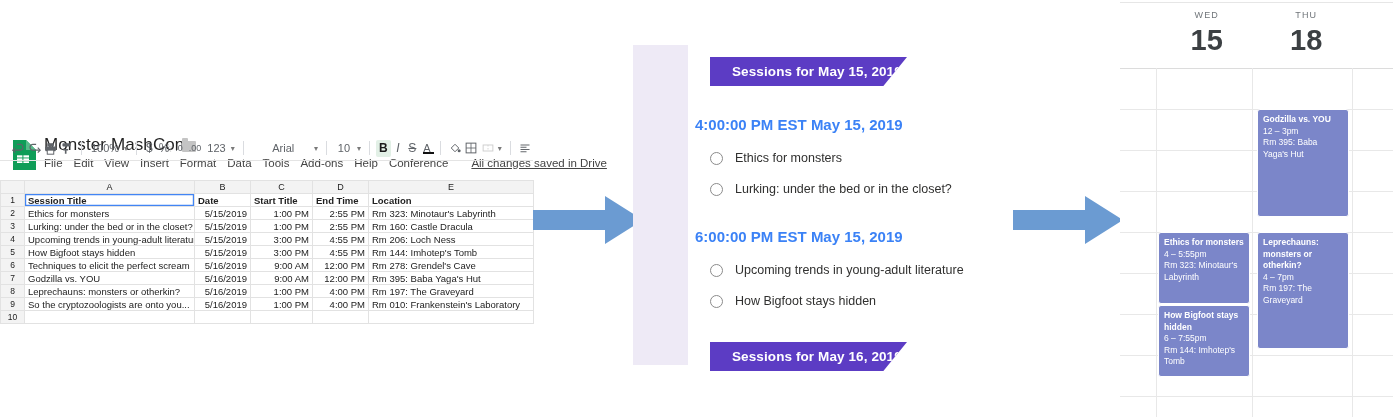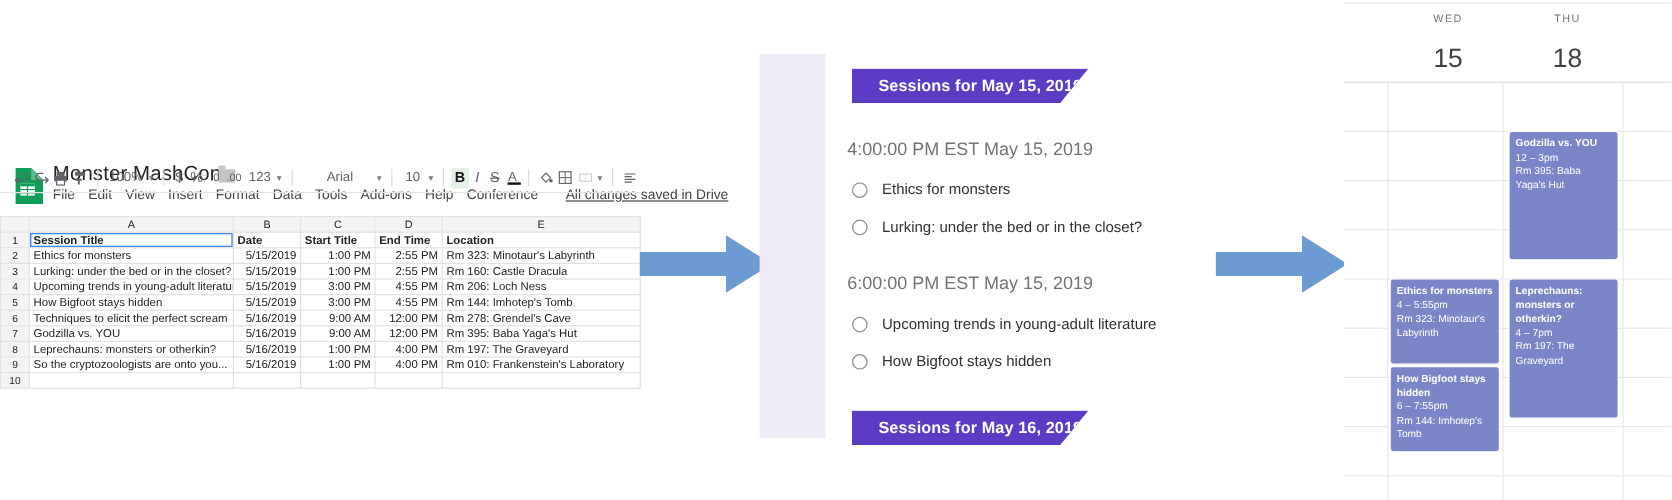--- a/index.html
+++ b/index.html
@@ -107,35 +107,35 @@
     position: relative; height: 29px; background: #5c3cc4;
     display: flex; align-items: center;
     padding-left: 22px;
     margin-left: 22px;
     width: 197px;
     clip-path: polygon(0 0, 100% 0, 88% 100%, 0 100%);
   }
   .banner-text { color: #fff; font-size: 13.5px; font-weight: bold; letter-spacing: .1px; white-space: nowrap; }
 
   .time-head {
-    font-size: 15px; font-weight: normal; color: #737373; padding-left: 18px; white-space: nowrap;
+    font-size: 15px; font-weight: bold; color: #3b82f6; padding-left: 7px; white-space: nowrap;
   }
   .opt-row { display: flex; align-items: center; padding-left: 22px; gap: 12px; }
   .radio {
     width: 13px; height: 13px; border: 1.4px solid #8b8b8b; border-radius: 50%; flex: none;
   }
   .opt-label { font-size: 12.5px; color: #30302f; white-space: nowrap; }
 
   
   .calpanel { position: absolute; left: 1120px; top: 0; width: 273px; height: 417px; background: #fff; overflow: hidden; }
   .cal-topline { position: absolute; left: 0; top: 2px; width: 273px; height: 1px; background: #e6e6e6; }
   .cal-headers { position: absolute; left: 0; top: 10px; width: 273px; height: 52px; display: flex; }
   .cal-col-head { flex: 1; text-align: center; }
   .cal-dow { font-size: 9px; letter-spacing: 1.2px; color: #70757a; }
-  .cal-dnum { font-size: 22px; color: #3c4043; margin-top: 16px; font-weight: normal; }
+  .cal-dnum { font-size: 29px; color: #3c4043; margin-top: 4px; font-weight: bold; }
   .cal-headgap { width: 37px; flex: none; }
   .cal-headend { width: 37px; flex: none; }
 
   .cal-grid { position: absolute; left: 0; top: 68px; width: 273px; height: 349px; }
   .hline { position: absolute; left: 0; width: 273px; height: 1px; background: #e8e8e8; }
   .hline.strong { background: #dcdcdc; }
   .vline { position: absolute; top: 0; width: 1px; height: 349px; background: #e8e8e8; }
 
   .event {
     position: absolute; background: #7b86c9; border-radius: 3px; color: #fff;

